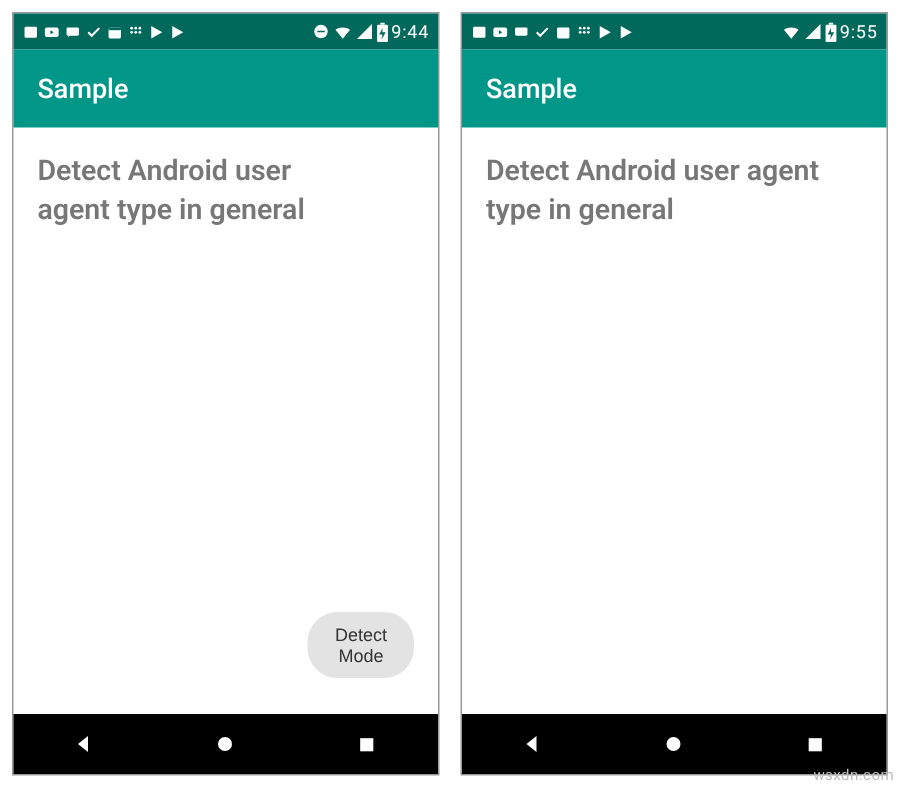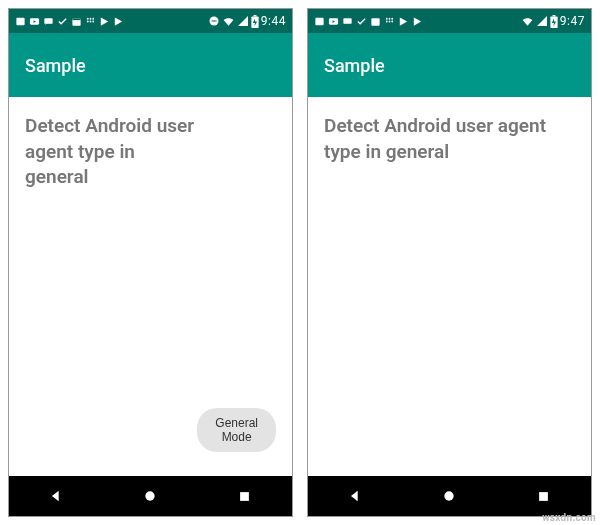--- a/index.html
+++ b/index.html
@@ -32,21 +32,21 @@
       font-size: 11px;
     }
     .status-left, .status-right {
       display: flex;
       align-items: center;
       gap: 3px;
     }
     .status-right { gap: 2px; }
     .ic { display: inline-flex; align-items: center; justify-content: center; }
     .appbar {
-      height: 64px;
+      height: 52px;
       background: #009688;
       display: flex;
       align-items: center;
       padding: 0 16px;
       color: #fff;
       font-size: 18px;
       font-weight: 500;
     }
     .content {
       flex: 1;
@@ -86,21 +86,20 @@
     }
     .nav-ic { width: 46px; display:flex; justify-content:center; }
     .clock { font-size: 12px; letter-spacing: 0.5px; }
     .watermark {
       position: absolute;
       right: 4px;
       bottom: 2px;
       font-size: 10px;
       color: #bbb;
       letter-spacing: 0.3px;
-      font-weight: bold;
     }
   </style>
 </head>
 <body>
 
 <div class="phone">
   <div class="statusbar">
     <div class="status-left">
       <span class="ic">
           <svg width="11" height="11" viewBox="0 0 24 24" fill="#fff">
@@ -177,21 +176,21 @@
         </span>
       <span class="clock">9:44</span>
     </div>
   </div>
   <div class="appbar">
     <span>Sample</span>
   </div>
   <div class="content">
     <div class="heading">Detect Android user agent type in general</div>
     <div class="btnwrap">
-      <button class="pillbtn">General Mode</button>
+      <button class="pillbtn">Detect Mode</button>
     </div>
   </div>
   <div class="navbar">
     <span class="nav-ic">
         <svg width="16" height="16" viewBox="0 0 24 24" fill="#fff">
           <path d="M16 4l-10 8 10 8z"></path>
         </svg>
       </span>
     <span class="nav-ic">
         <svg width="16" height="16" viewBox="0 0 24 24" fill="#fff">
@@ -267,21 +266,21 @@
             <path d="M2 22L22 2v20z"></path>
           </svg>
         </span>
       <span class="ic">
           <svg width="8" height="13" viewBox="0 0 10 18" fill="#fff">
             <rect x="0" y="2" width="10" height="16" rx="1"></rect>
             <rect x="3" y="0" width="4" height="2"></rect>
             <path d="M5 5l-3 6h3l-1 5 4-7H5z" fill="#00695c"></path>
           </svg>
         </span>
-      <span class="clock">9:47</span>
+      <span class="clock">9:55</span>
     </div>
   </div>
   <div class="appbar">
     <span>Sample</span>
   </div>
   <div class="content">
     <div class="heading">Detect Android user agent type in general</div>
   </div>
   <div class="navbar">
     <span class="nav-ic">

